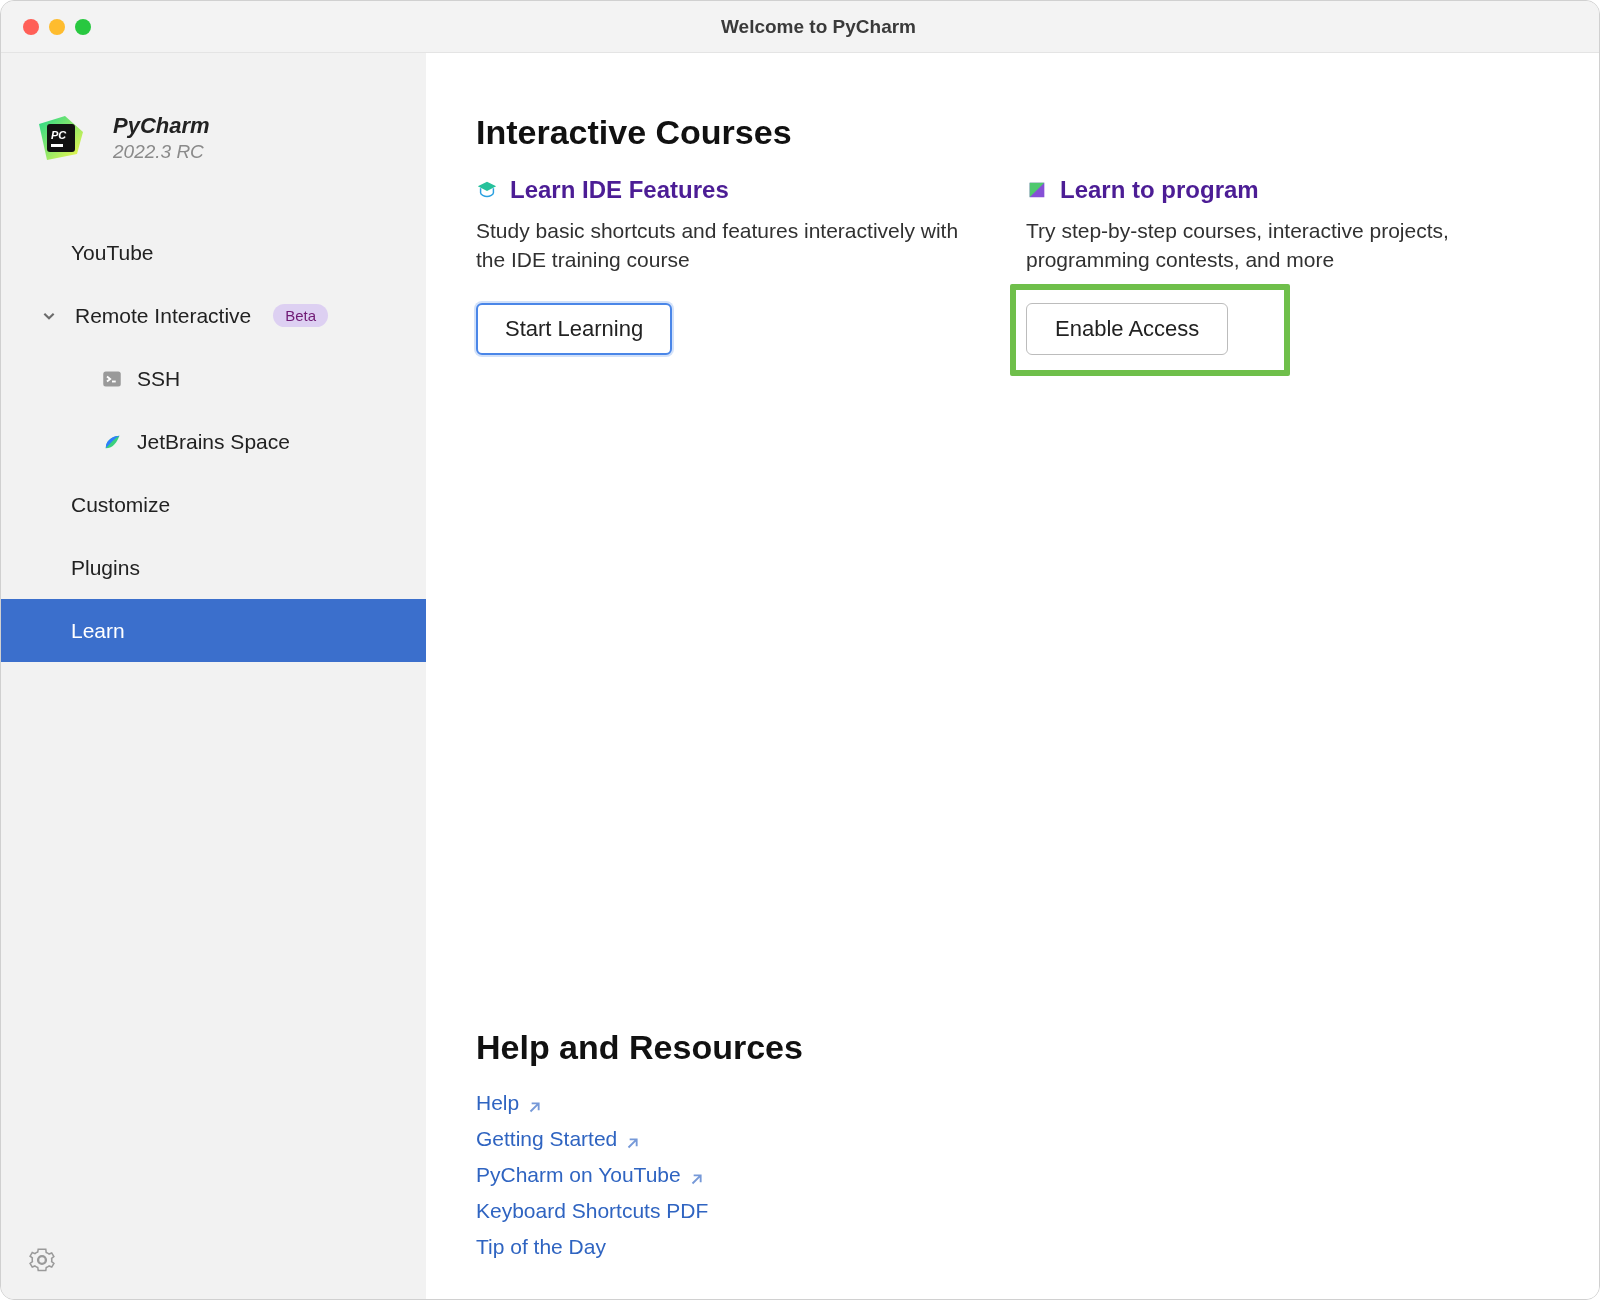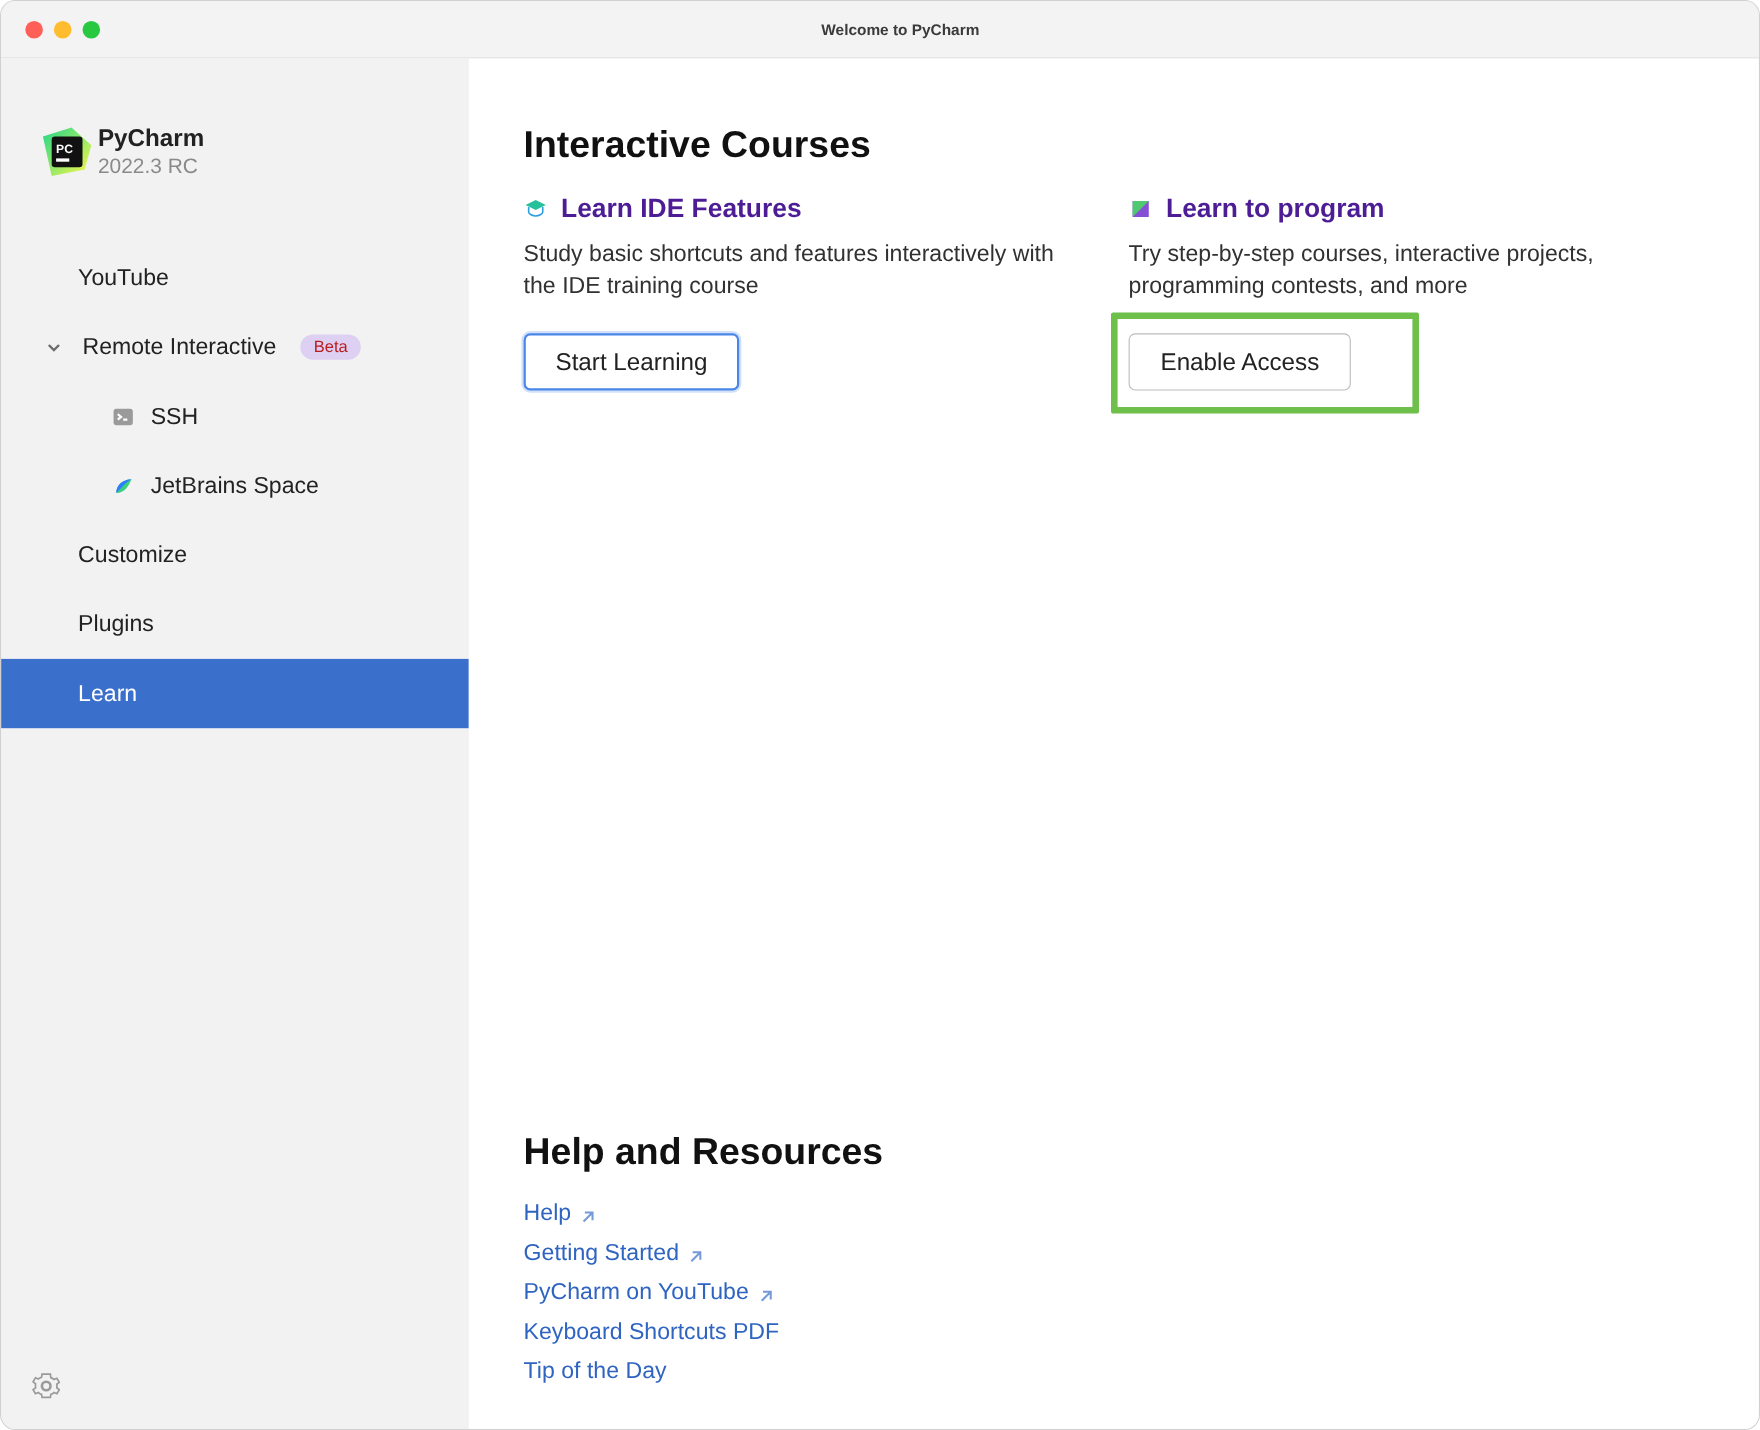--- a/index.html
+++ b/index.html
@@ -36,42 +36,43 @@
     padding-left: 22px;
   }
   .tl { width: 16px; height: 16px; border-radius: 50%; }
   .tl.close { background: #ff5f57; }
   .tl.min   { background: #febc2e; }
   .tl.max   { background: #28c840; }
   .title {
     position: absolute;
     left: 0; right: 0;
     text-align: center;
-    font-size: 14px;
+    font-size: 19px;
     font-weight: 600;
     color: #3a3a3a;
     padding-left: 37px;
   }
   .body {
     flex: 1;
     display: flex;
     min-height: 0;
   }
   .sidebar {
     width: 425px;
     background: #f2f2f2;
     display: flex;
     flex-direction: column;
     position: relative;
   }
   .app-ident {
     display: flex;
     align-items: center;
-    gap: 4px;
+    gap: 28px;
     padding: 60px 0 28px 36px;
+    font-style: italic;
   }
   .app-logo {
     width: 48px; height: 48px;
     border-radius: 8px;
     display: flex; align-items: center; justify-content: center;
   }
   .app-name { font-size: 22px; font-weight: 600; color: #222; }
   .app-version { font-size: 19px; color: #8a8a8a; margin-top: 2px; }
   .nav { margin-top: 30px; display: flex; flex-direction: column; font-size: 21px; }
   .nav-item {
@@ -92,21 +93,21 @@
   }
   .chevron {
     width: 16px; height: 16px;
     display: inline-flex; align-items: center; justify-content: center;
     color: #6b6b6b;
     margin-right: 6px;
   }
   .beta-badge {
     font-size: 15px;
     background: #ddd0f2;
-    color: #b91c1c;
+    color: #701a75;
     padding: 3px 12px;
     border-radius: 14px;
     margin-left: 10px;
     font-weight: 500;
   }
   .nav-icon { width: 22px; height: 22px; display: inline-flex; align-items: center; justify-content: center; }
   .gear-footer {
     position: absolute;
     left: 28px;
     bottom: 24px;

